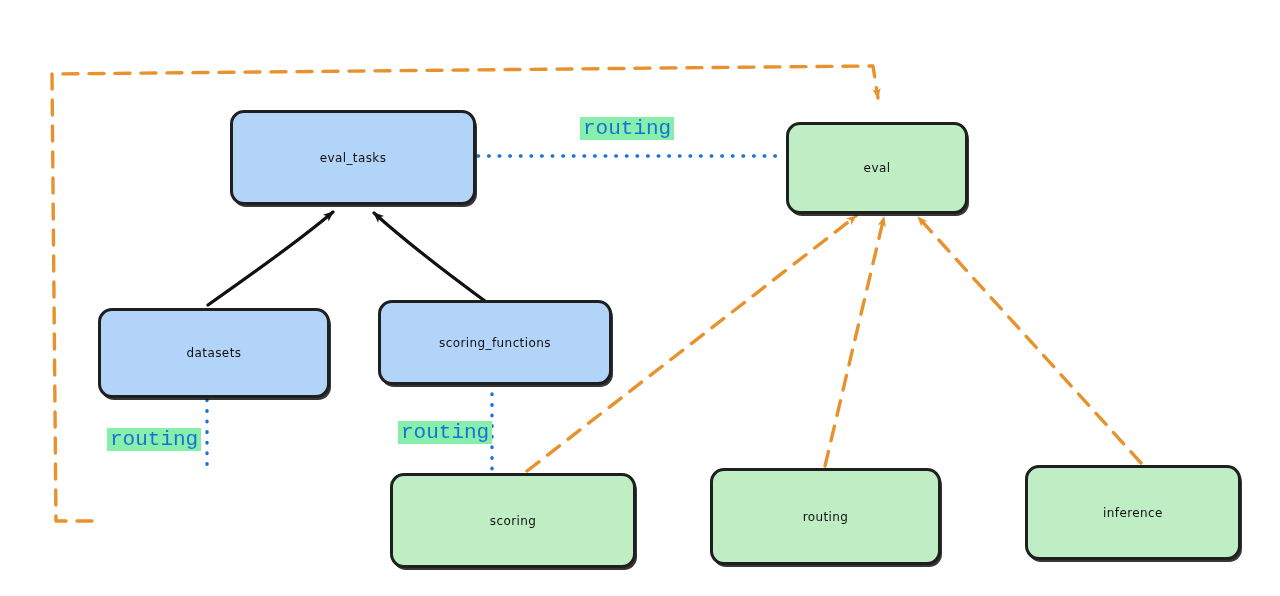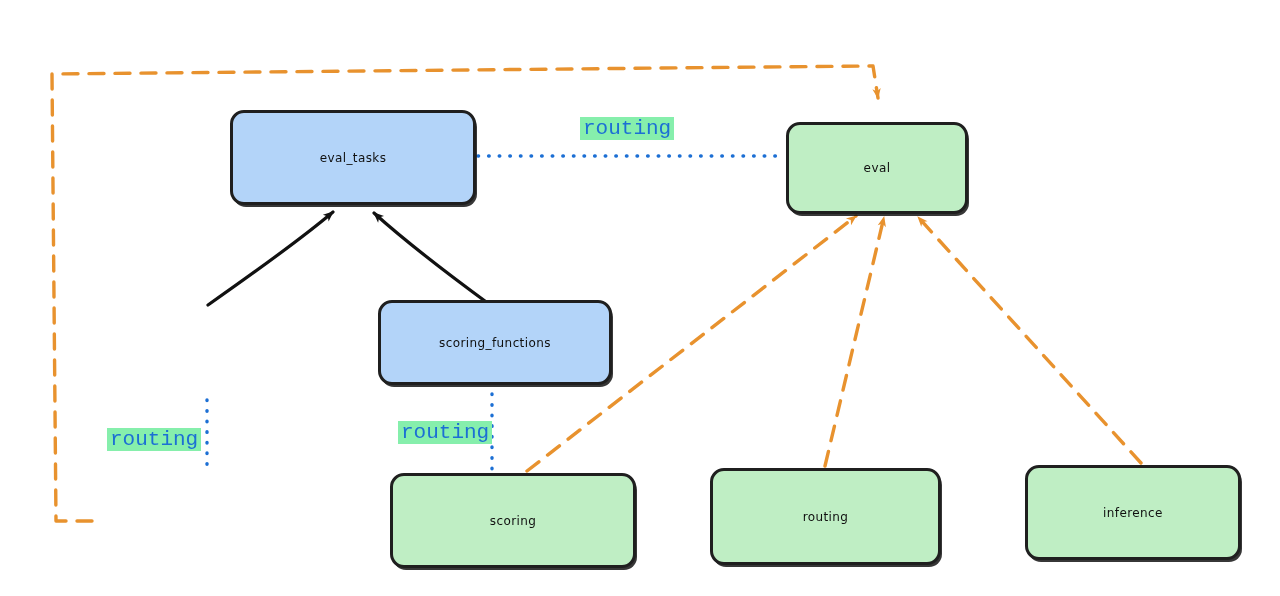--- a/index.html
+++ b/index.html
@@ -93,20 +93,23 @@
   </svg>
 
   <div class="node blue" style="left:230px; top:110px; width:246px; height:95px;">
     <span class="node-label">eval_tasks</span>
   </div>
 
   <div class="node green" style="left:786px; top:122px; width:182px; height:92px;">
     <span class="node-label">eval</span>
   </div>
 
+  <div class="node blue" style="left:98px; top:308px; width:232px; height:90px;">
+    <span class="node-label">datasets</span>
+  </div>
 
   <div class="node blue" style="left:378px; top:300px; width:234px; height:85px;">
     <span class="node-label">scoring_functions</span>
   </div>
 
 
   <div class="node green" style="left:390px; top:473px; width:246px; height:95px;">
     <span class="node-label">scoring</span>
   </div>
 

